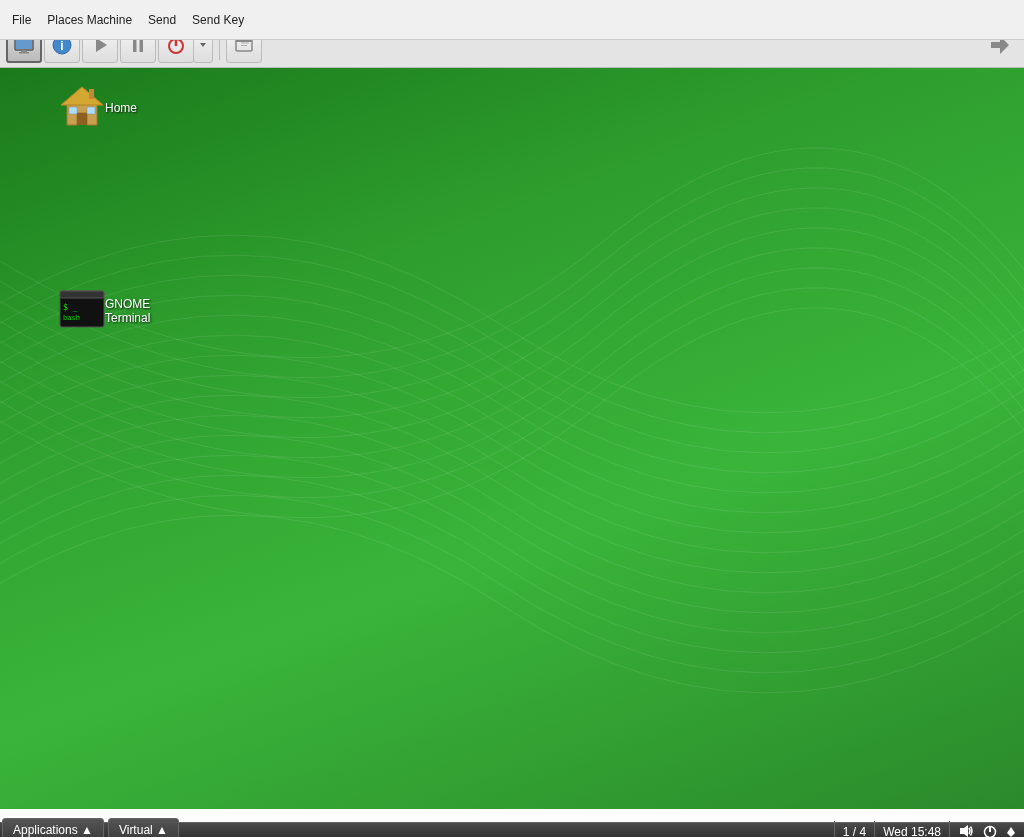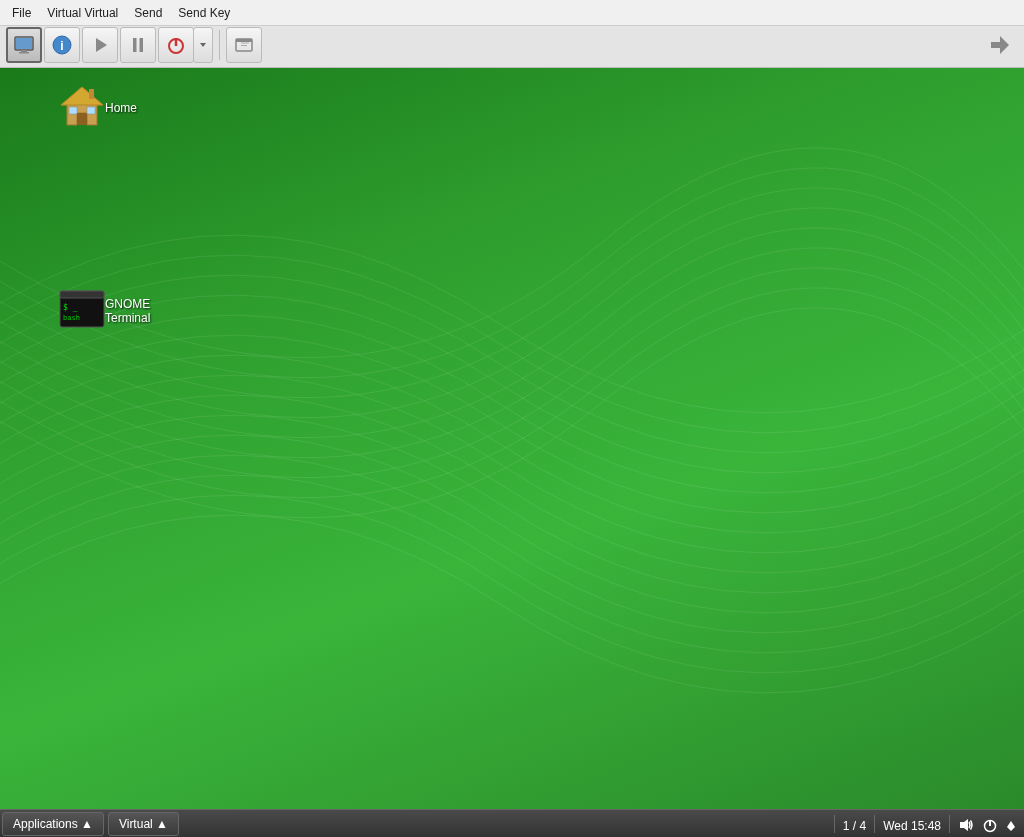--- a/index.html
+++ b/index.html
@@ -1,20 +1,20 @@
 <!DOCTYPE html>
 <html><head>
   <meta charset="utf-8">
   <style>
     * { margin: 0; padding: 0; box-sizing: border-box; }
     body { width: 1024px; height: 837px; overflow: hidden; font-family: 'Liberation Sans', Arial, sans-serif; }
     #menu-bar {
       position: absolute;
       top: 0; left: 0; right: 0;
-      height: 26px;
+      height: 40px;
       background: #f0f0f0;
       border-bottom: 1px solid #ccc;
       display: flex;
       align-items: center;
       padding: 10px 4px;
       gap: 0;
       z-index: 100;
     }
     .menu-item {
       padding: 2px 8px;
@@ -118,21 +118,21 @@
       color: white;
       text-align: center;
       text-shadow: 1px 1px 2px rgba(0,0,0,0.8);
       line-height: 1.2;
     }
 
     
     #taskbar {
       position: absolute;
       bottom: 0; left: 0; right: 0;
-      height: 28px;
+      height: 15px;
       background: linear-gradient(to bottom, #4a4a4a, #333);
       border-top: 1px solid #666;
       display: flex;
       align-items: center;
     }
     .taskbar-btn {
       height: 24px;
       padding: 0 10px;
       background: linear-gradient(to bottom, #555, #3a3a3a);
       border: 1px solid #666;
@@ -153,21 +153,21 @@
       font-size: 12px;
       display: flex; align-items: center;
     }
     .taskbar-divider { width: 1px; height: 18px; background: #666; }
   </style>
 </head>
 <body>
 
 <div id="menu-bar">
   <span class="menu-item">File</span>
-  <span class="menu-item">Virtual Virtual</span>
+  <span class="menu-item">Places Machine</span>
   <span class="menu-item">Send</span>
   <span class="menu-item">Send Key</span>
 </div>
 
 <div id="toolbar">
 
   <div class="toolbar-btn active">
     <svg width="22" height="22" viewBox="0 0 22 22">
       <rect x="2" y="3" width="18" height="13" rx="1" fill="none" stroke="#555" stroke-width="1.5"></rect>
       <rect x="3" y="4" width="16" height="11" fill="#6699cc"></rect>

